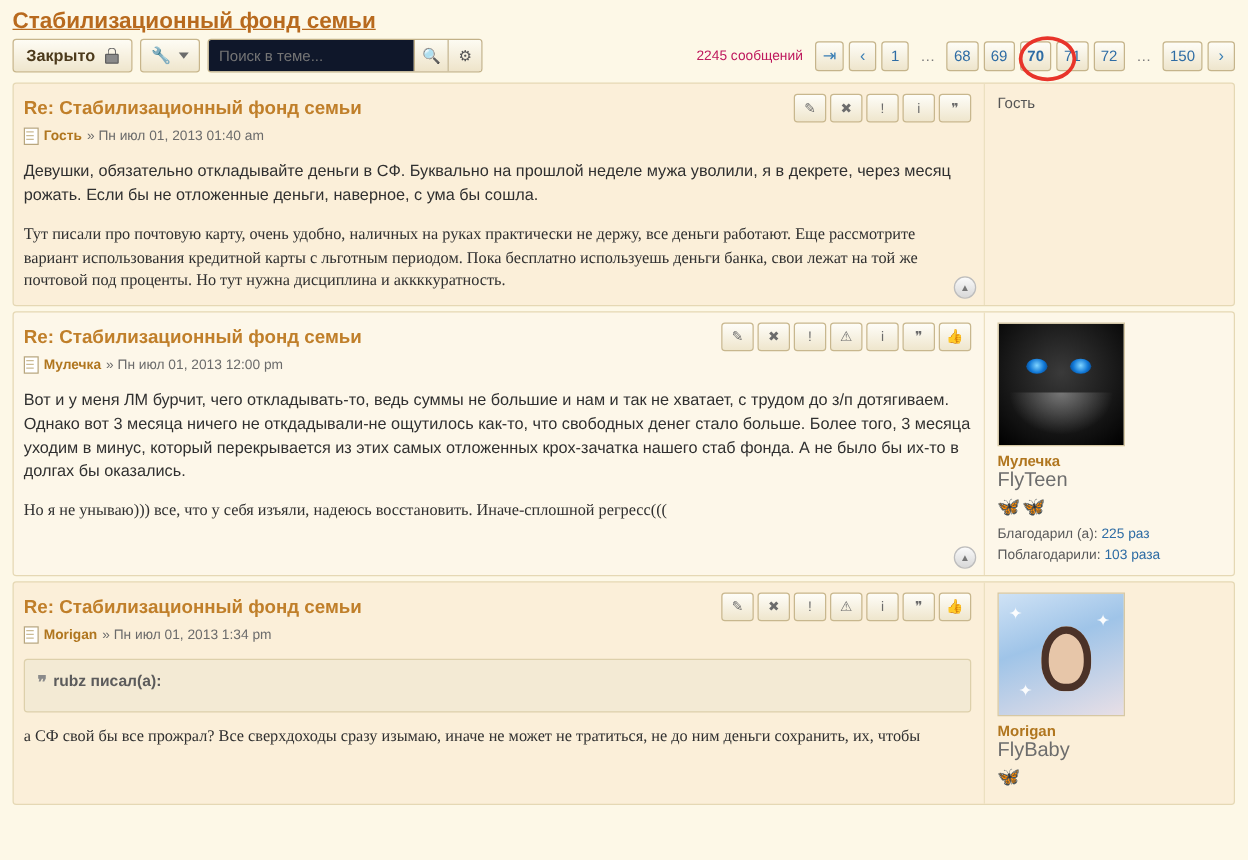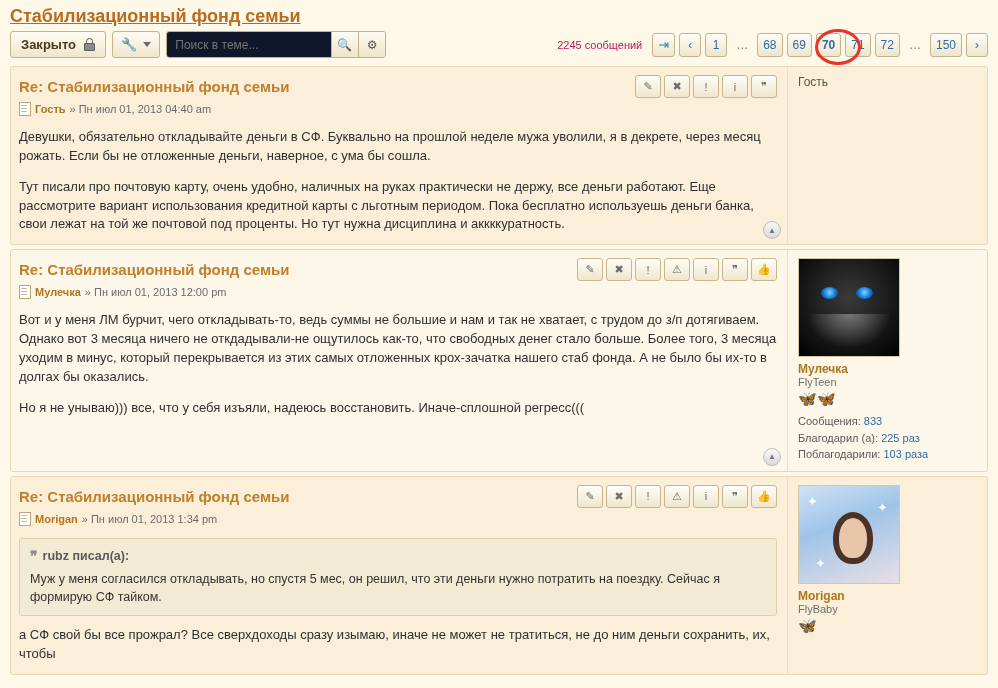--- a/index.html
+++ b/index.html
@@ -250,21 +250,21 @@
     color: #b0761f;
     font-weight: bold;
   }
   .post-body {
     margin-top: 12px;
     font-size: 13px;
     line-height: 1.45;
     color: #303030;
   }
   .post-body p { margin: 0 0 12px 0; }
-  .post-body p:last-child { margin-bottom: 0; }
+  .post-body p:last-child { margin-bottom: 0; font-family: Liberation Serif, serif; }
 
   .quote {
     background: #f3ead4;
     border: 1px solid #ddd0ab;
     border-radius: 3px;
     padding: 7px 10px 9px 10px;
     margin: 4px 0 10px 0;
     font-size: 12.5px;
     line-height: 1.45;
     color: #333;
@@ -338,21 +338,21 @@
   }
   .avatar.girl .face {
     position: absolute;
     left: 34px; top: 26px;
     width: 40px; height: 52px;
     border-radius: 50% 50% 45% 45%;
     background: #e7c6a9;
     box-shadow: 0 0 0 6px #4b3228 inset;
   }
   .uname { color: #b0761f; font-weight: bold; font-size: 12px; }
-  .urank { color: #6d6d6d; font-size: 11px; margin-bottom: 2px; }
+  .urank { color: #6d6d6d; font-size: 16px; margin-bottom: 2px; }
   .butterflies { font-size: 15px; letter-spacing: 1px; color: #2a6ebb; margin: 1px 0 5px 0; }
   .uline { font-size: 11px; color: #5a5a5a; line-height: 1.5; }
   .uline .val { color: #2e6ca4; }
   .guest-name { color: #555; font-size: 12px; }
   .contact-icon {
     display: inline-block;
     width: 13px; height: 11px;
     border: 1px solid #7fa9cf;
     border-radius: 3px;
     background: #dcecf9;
@@ -413,21 +413,21 @@
           <div class="pbtn">✎</div>
           <div class="pbtn">✖</div>
           <div class="pbtn">!</div>
           <div class="pbtn">i</div>
           <div class="pbtn">❞</div>
         </div>
       </div>
       <div class="post-meta">
         <span class="post-icon"></span>
         <span class="author">Гость</span>
-        <span>» Пн июл 01, 2013 04:40 am</span>
+        <span>» Пн июл 01, 2013 01:40 am</span>
       </div>
       <div class="post-body">
         <p>Девушки, обязательно откладывайте деньги в СФ. Буквально на прошлой неделе мужа уволили, я в декрете, через месяц рожать. Если бы не отложенные деньги, наверное, с ума бы сошла.</p>
         <p>Тут писали про почтовую карту, очень удобно, наличных на руках практически не держу, все деньги работают. Еще рассмотрите вариант использования кредитной карты с льготным периодом. Пока бесплатно используешь деньги банка, свои лежат на той же почтовой под проценты. Но тут нужна дисциплина и аккккуратность.</p>
       </div>
       <div class="scroll-top">▲</div>
     </div>
     <div class="post-side">
       <div class="guest-name">Гость</div>
     </div>
@@ -461,24 +461,20 @@
     <div class="post-side">
       <div class="avatar cat">
         <span class="eye l"></span>
           <span class="eye r"></span>
           <span class="whisk"></span>
       </div>
       <div class="uname">Мулечка</div>
       <div class="urank">FlyTeen</div>
       <div class="butterflies">🦋🦋</div>
       <div class="uline">
-        <span>Сообщения:</span>
-        <span class="val">833</span>
-      </div>
-      <div class="uline">
         <span>Благодарил (а):</span>
         <span class="val">225 раз</span>
       </div>
       <div class="uline">
         <span>Поблагодарили:</span>
         <span class="val">103 раза</span>
       </div>
     </div>
   </div>
 
@@ -500,21 +496,20 @@
         <span class="post-icon"></span>
         <span class="author">Morigan</span>
         <span>» Пн июл 01, 2013 1:34 pm</span>
       </div>
       <div class="post-body">
         <div class="quote">
           <div class="quote-head">
             <span class="qmark">❞</span>
             <span>rubz писал(а):</span>
           </div>
-          <div>Муж у меня согласился откладывать, но спустя 5 мес, он решил, что эти деньги нужно потратить на поездку. Сейчас я формирую СФ тайком.</div>
         </div>
         <p>а СФ свой бы все прожрал? Все сверхдоходы сразу изымаю, иначе не может не тратиться, не до ним деньги сохранить, их, чтобы</p>
       </div>
     </div>
     <div class="post-side">
       <div class="avatar girl">
         <span class="star" style="left:8px;top:8px;">✦</span>
         <span class="star" style="left:78px;top:14px;">✦</span>
         <span class="star" style="left:16px;top:70px;">✦</span>
         <span class="face"></span>

